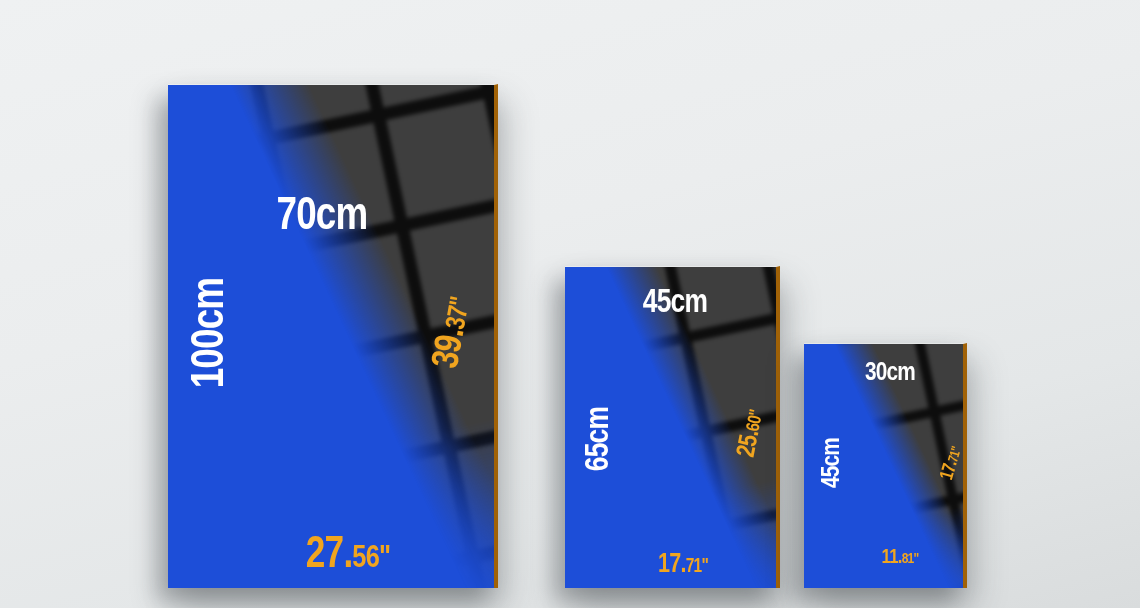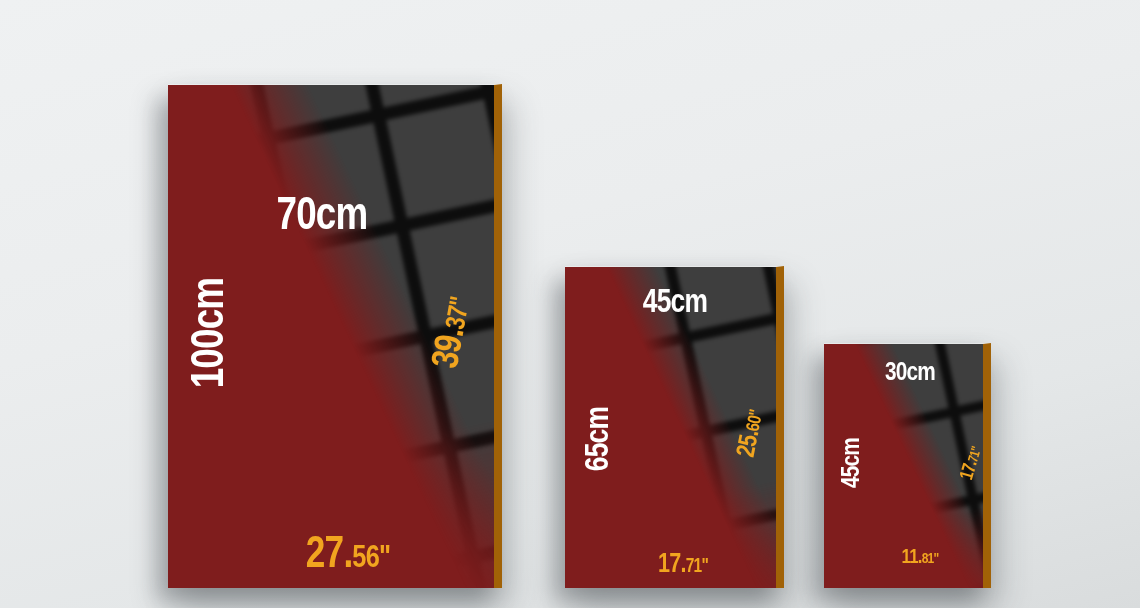--- a/index.html
+++ b/index.html
@@ -5,29 +5,29 @@
   html,body{margin:0;padding:0;}
   body{
     width:1140px;height:608px;overflow:hidden;
     font-family:"Liberation Sans", sans-serif;
     background:linear-gradient(165deg,#eff1f2 0%,#ebedee 40%,#e4e7e8 72%,#d9dcdd 100%);
   }
   .stage{position:relative;width:1140px;height:608px;}
 
   .poster{
     position:absolute;bottom:20px;
-    background:#7f1d1d;background-clip:padding-box;
+    background:#1d4ed8;background-clip:padding-box;
     overflow:hidden;
-    border-right:8px solid #a16207;
+    border-right:4px solid #a16207;
     border-top:1px solid rgba(255,255,255,.35);
     box-shadow:-12px 14px 22px rgba(55,60,66,.35), 8px 18px 30px rgba(55,60,66,.28);
   }
   .p-large{left:168px;width:326px;height:503px;--gap:13px;--cell:113px;}
   .p-med  {left:565px;width:211px;height:321px;--gap:11px;--cell:96px;}
-  .p-small{left:824px;width:159px;height:244px;--gap:10px;--cell:90px;}
+  .p-small{left:804px;width:159px;height:244px;--gap:10px;--cell:90px;}
 
   
   .refl{
     position:absolute;inset:0;
     -webkit-mask:linear-gradient(65deg,transparent 53%,#000 67%);
     mask:linear-gradient(65deg,transparent 53%,#000 67%);
   }
   .refl-grid{
     position:absolute;left:-25%;top:-28%;width:168%;height:172%;
     transform:rotate(-12deg);

